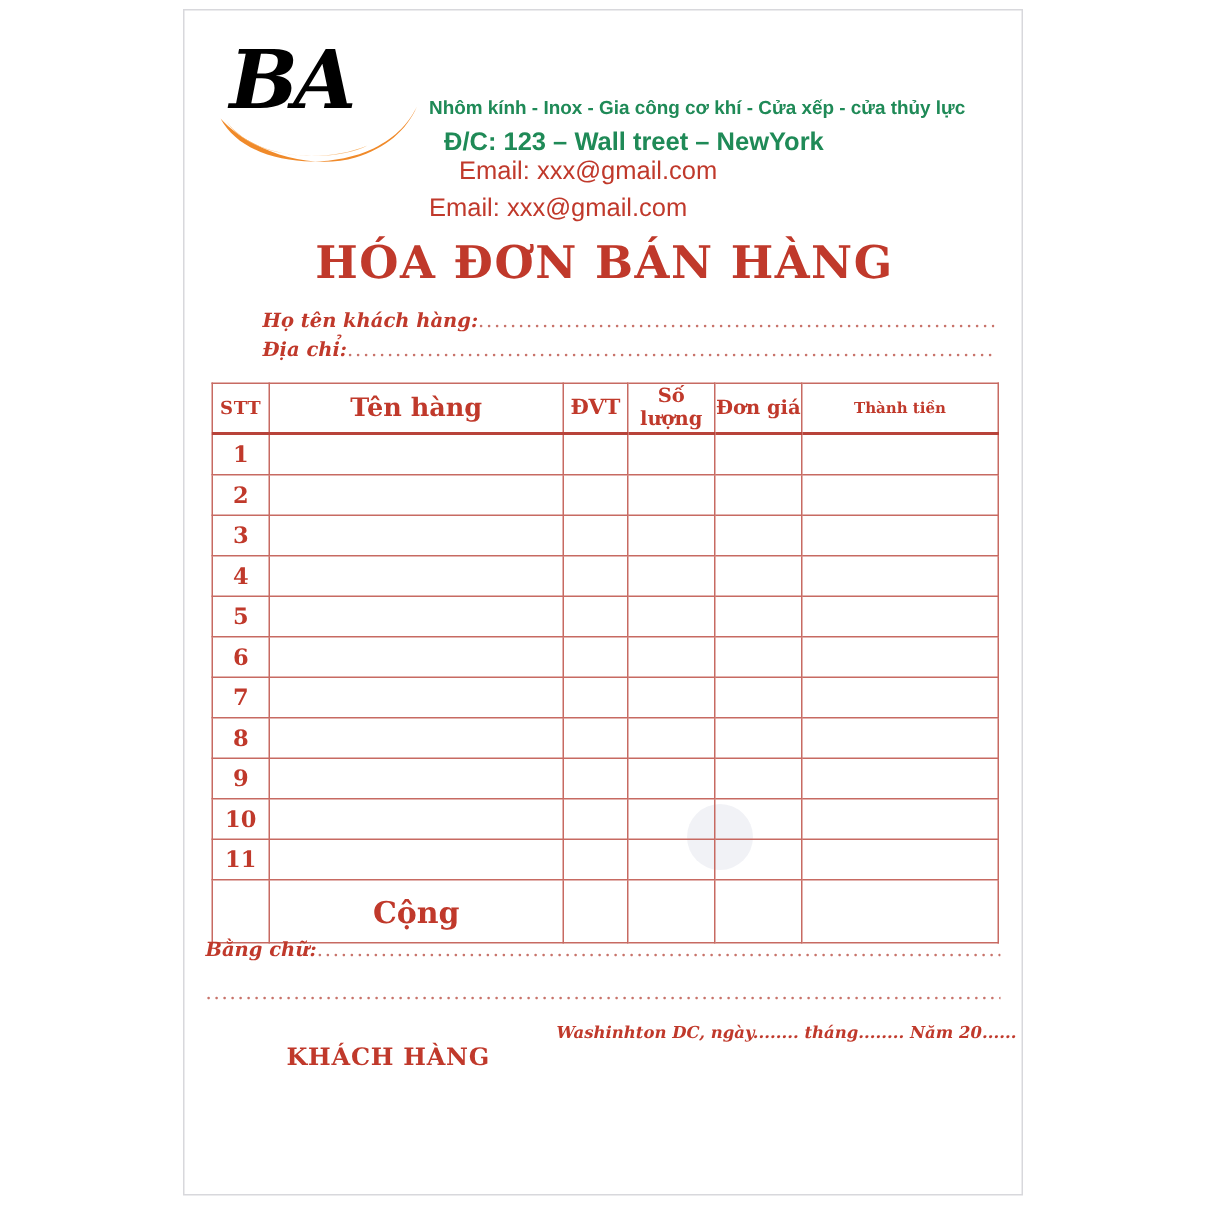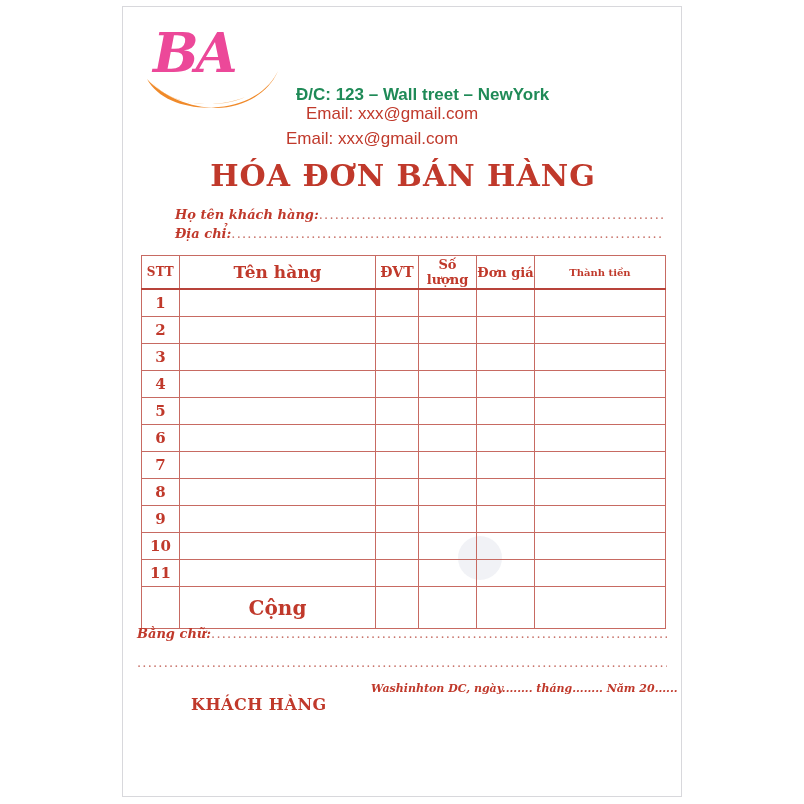--- a/index.html
+++ b/index.html
@@ -59,21 +59,21 @@
   }
   #logo .ba-text {
     position: absolute;
     left: 8px;
     top: 0px;
     font-family: "DejaVu Serif", serif;
     font-style: italic;
     font-weight: bold;
     font-size: 54px;
     line-height: 56px;
-    color: #ec4899;
+    color: #000000;
     letter-spacing: -3px;
   }
   #logo .swoosh {
     position: absolute;
     left: 0px;
     top: 44px;
     width: 136px;
     height: 44px;
     overflow: hidden;
   }
@@ -322,20 +322,21 @@
     <div id="logo">
       <div class="ba-text">BA</div>
       <div class="swoosh">
         <svg width="136" height="44" viewBox="0 0 136 44" xmlns="http://www.w3.org/2000/svg">
           <path d="M2 10 C 18 40, 70 46, 104 30 C 120 22, 128 12, 133 2 C 126 18, 112 30, 92 36 C 62 45, 22 32, 2 10 Z" fill="#f08a2a"></path>
           <path d="M6 12 C 24 36, 68 41, 100 28 C 86 36, 50 39, 24 27 C 16 23, 10 18, 6 12 Z" fill="#f7b36a"></path>
         </svg>
       </div>
     </div>
 
+    <div class="tagline">Nhôm kính - Inox - Gia công cơ khí - Cửa xếp - cửa thủy lực</div>
     <div class="addr">Đ/C: 123 – Wall treet – NewYork</div>
     <div class="email-overlay">Email: xxx@gmail.com</div>
     <div class="email">Email: xxx@gmail.com</div>
   </div>
 
   <div id="doc-title">HÓA ĐƠN BÁN HÀNG</div>
 
   <div class="cust-line" id="cust-name">
     <span class="lbl">Họ tên khách hàng:</span>
     <span class="dots">..................................................................................................................................</span>

